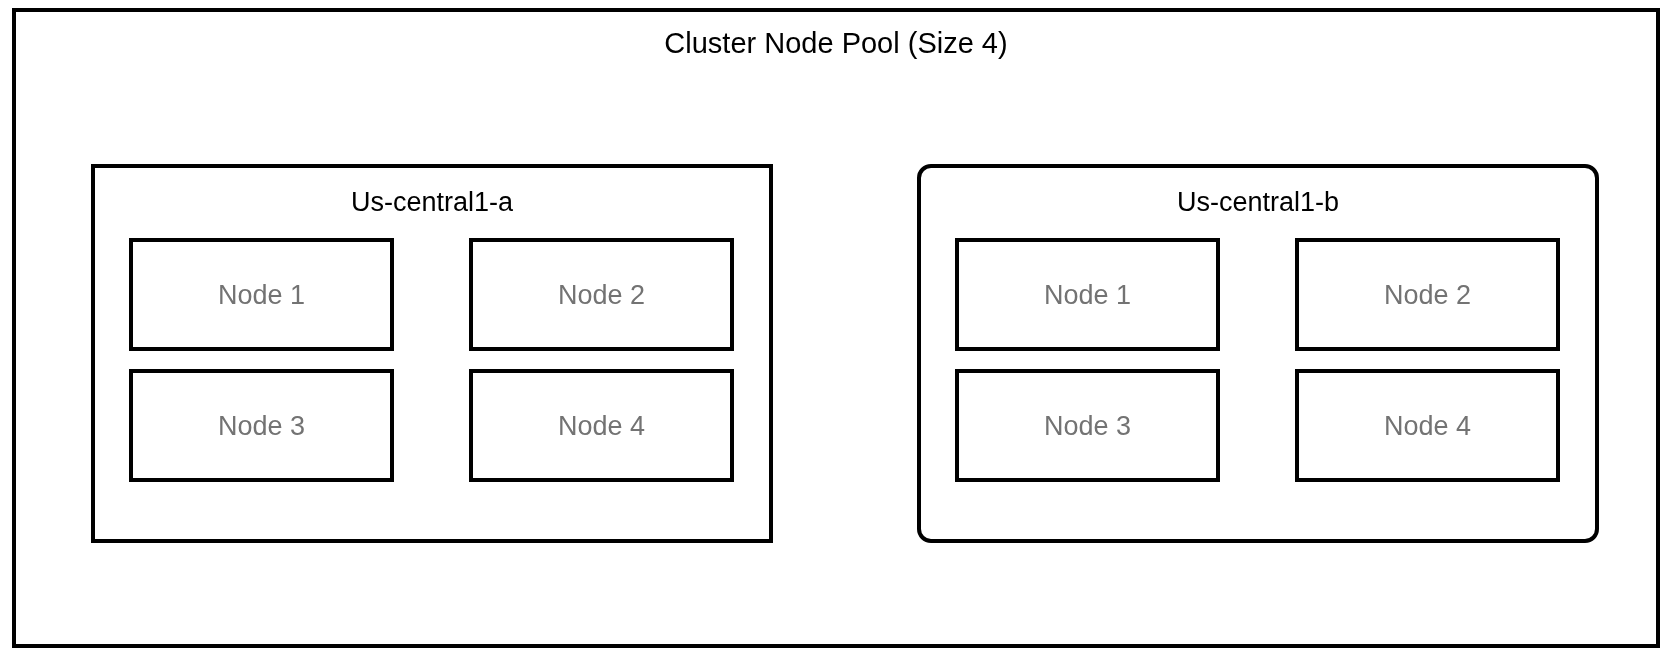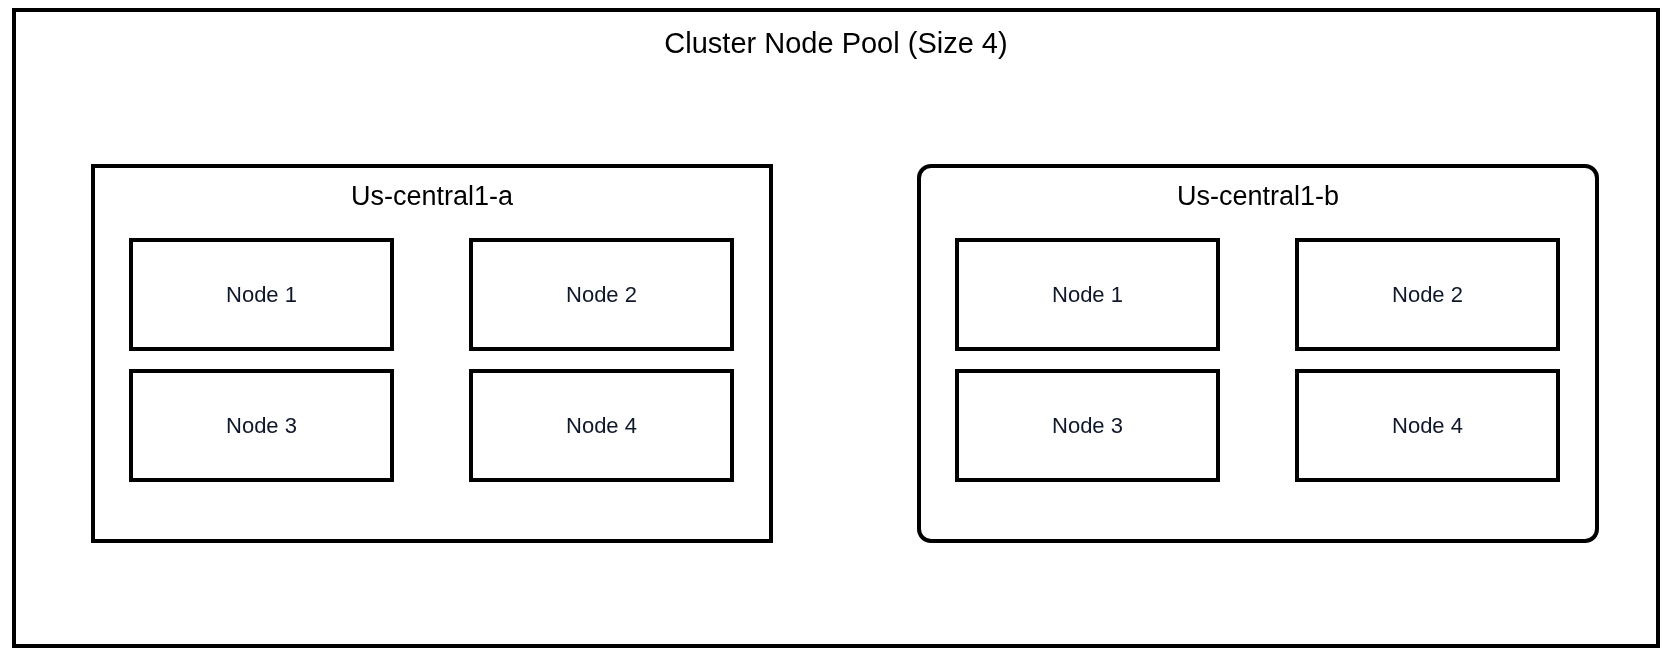--- a/index.html
+++ b/index.html
@@ -51,21 +51,21 @@
     background: #ffffff;
     top: 152px;
     height: 379px;
   }
   .zone-a { left: 75px;  width: 682px; }
   .zone-b { left: 901px; width: 682px; border-radius: 14px; }
 
   .zone-title {
     position: absolute;
     left: 0;
-    top: 12px;
+    top: 18px;
     width: 100%;
     text-align: center;
     font-size: 27px;
     line-height: 32px;
     color: #000000;
     white-space: nowrap;
   }
 
   
   .node-grid {
@@ -85,23 +85,23 @@
     display: flex;
     align-items: center;
     justify-content: center;
   }
   .node-box.col-0 { left: 0px; }
   .node-box.col-1 { left: 340px; align-items: center; }
   .node-box.row-0 { top: 0px; }
   .node-box.row-1 { top: 131px; }
 
   .node-label {
-    font-size: 22px;
+    font-size: 27px;
     line-height: 32px;
-    color: #0f172a;
+    color: #737373;
     white-space: nowrap;
   }
 </style>
 </head>
 <body>
 
 <div id="canvas">
 
   <div class="cluster-box">
 

